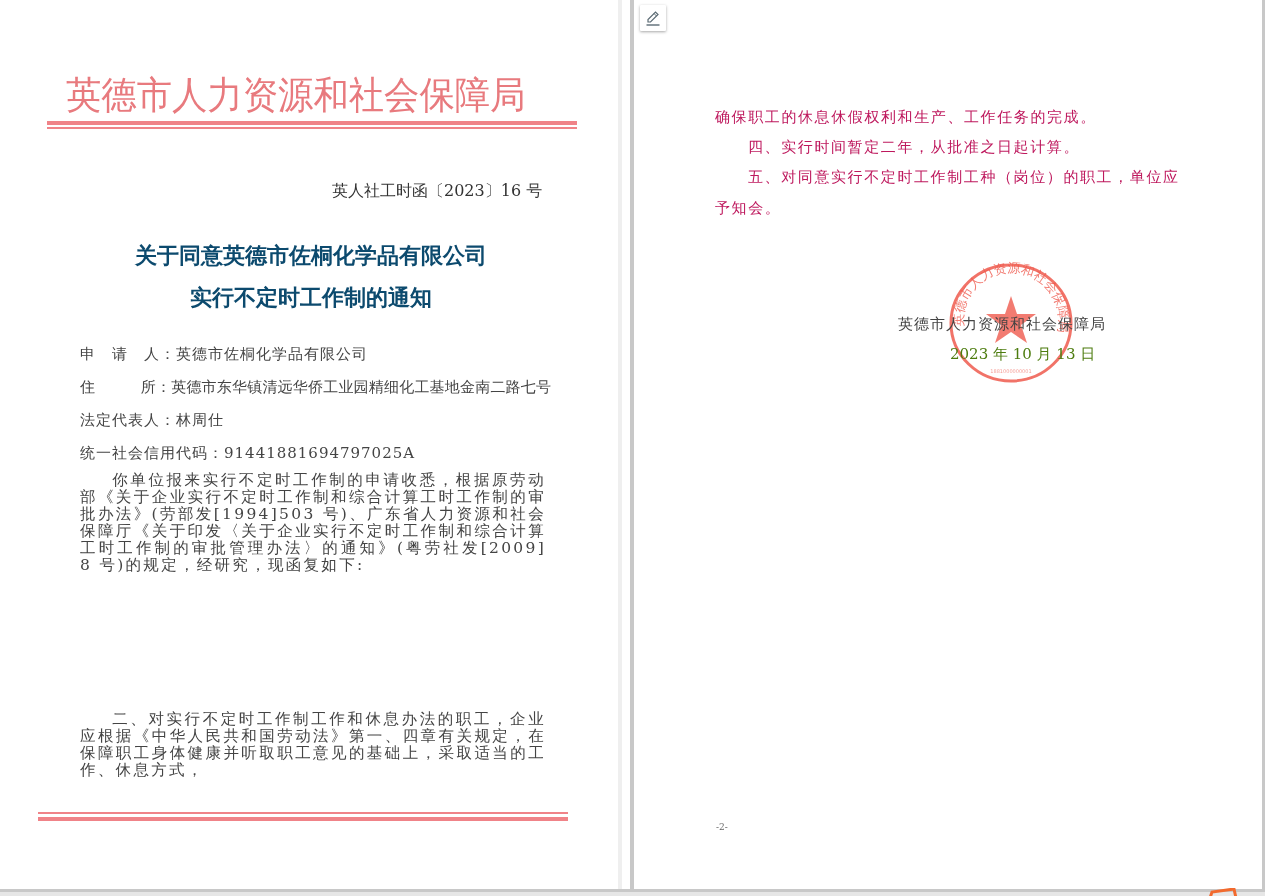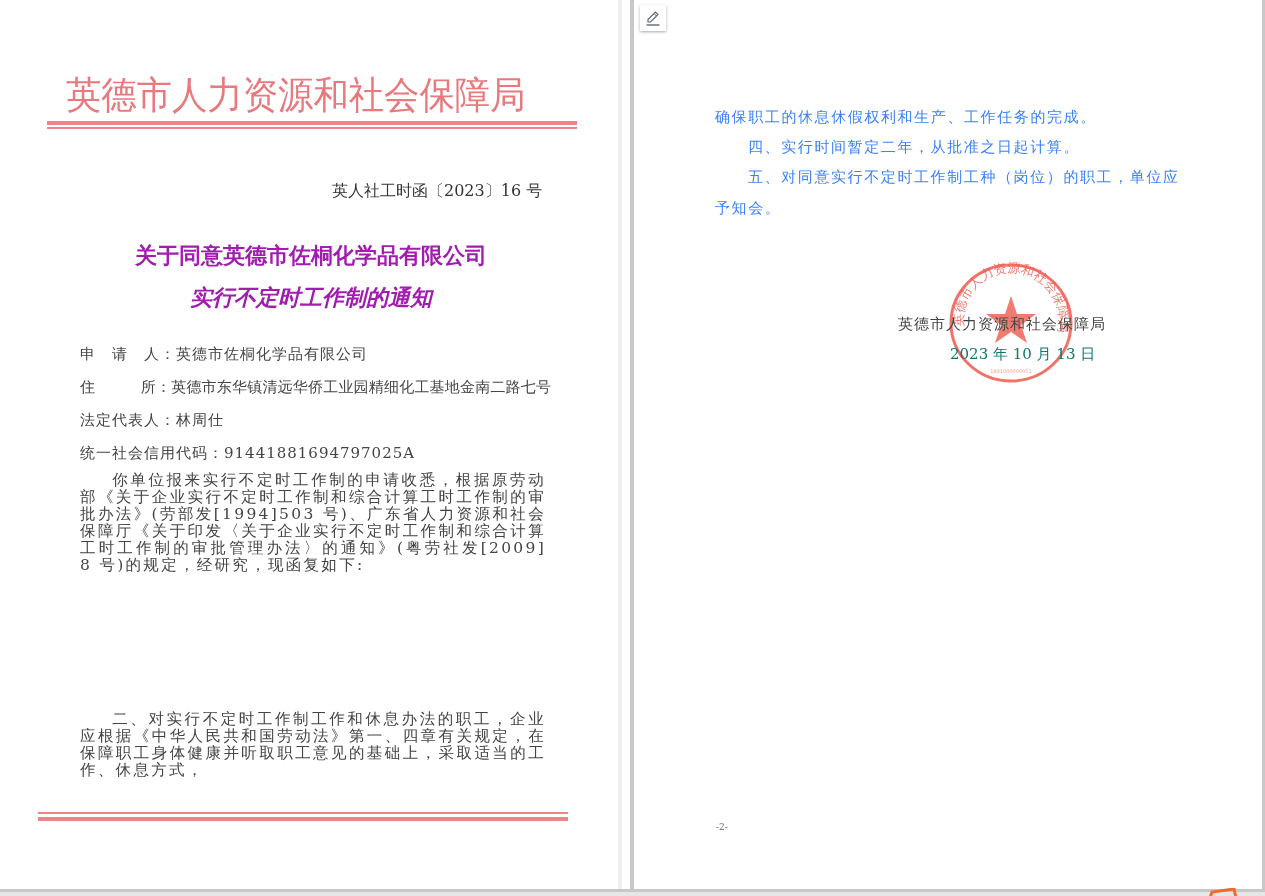--- a/index.html
+++ b/index.html
@@ -26,70 +26,70 @@
     font-family: "DejaVu Serif", "Liberation Serif", serif;
     font-size: 38px; color: #e87a7e; letter-spacing: 0px; white-space: nowrap;
     transform: scaleX(0.93); transform-origin: left top;
   }
   .red-line { position: absolute; background: #f08388; }
   .doc-number {
     position: absolute; left: 332px; top: 181px; font-size: 16px; color: #333; white-space: nowrap;
   }
   .doc-title {
     position: absolute; left: 0; width: 622px; text-align: center;
-    font-size: 22px; font-weight: bold; color: #a21caf; white-space: nowrap;
+    font-size: 22px; font-weight: bold; color: #0c4a6e; white-space: nowrap;
   }
   .field {
     position: absolute; left: 80px; font-size: 15px; color: #444; white-space: nowrap;
     letter-spacing: 1px;
   }
   .para {
     position: absolute; left: 80px; width: 466px; font-size: 15.5px; color: #444;
     line-height: 17px; letter-spacing: 2.3px; text-align: justify; text-align-last: left;
   }
   .para .indent { display: inline-block; width: 32px; }
 
   .edit-button {
     position: absolute; left: 640px; top: 5px; width: 26px; height: 26px;
     background: #fff; box-shadow: 0 1px 3px rgba(0,0,0,0.35); border-radius: 1px;
     display: flex; align-items: center; justify-content: center; cursor: pointer;
   }
   .rpara {
-    position: absolute; left: 715px; font-size: 15px; color: #3b82f6; white-space: nowrap;
+    position: absolute; left: 715px; font-size: 15px; color: #be185d; white-space: nowrap;
     letter-spacing: 1.6px;
   }
   .stamp {
     position: absolute; left: 946px; top: 260px; width: 130px; height: 126px;
   }
   .sign-org {
     position: absolute; left: 898px; top: 315px; font-size: 15px; color: #444; white-space: nowrap;
     letter-spacing: 1px;
   }
   .sign-date {
-    position: absolute; left: 950px; top: 345px; font-size: 15px; color: #0f766e; white-space: nowrap;
+    position: absolute; left: 950px; top: 345px; font-size: 15px; color: #4d7c0f; white-space: nowrap;
   }
   .page-num {
     position: absolute; left: 716px; top: 822px; font-size: 9px; color: #666;
   }
   .corner-mark {
     position: absolute; left: 1208px; top: 888px; width: 30px; height: 10px;
   }
 </style>
 </head>
 <body>
 
 <div class="page-left">
   <div class="org-title">英德市人力资源和社会保障局</div>
   <div class="red-line" style="left:47px;top:121px;width:530px;height:4px;"></div>
   <div class="red-line" style="left:47px;top:127px;width:530px;height:2px;"></div>
 
   <div class="doc-number">英人社工时函〔2023〕16 号</div>
 
   <div class="doc-title" style="top:241px;">关于同意英德市佐桐化学品有限公司</div>
-  <div class="doc-title" style="top:283px;font-style:italic;">实行不定时工作制的通知</div>
+  <div class="doc-title" style="top:283px;">实行不定时工作制的通知</div>
 
   <div class="field" style="top:345px;">
     <span>申　请　人：</span><span>英德市佐桐化学品有限公司</span>
   </div>
   <div class="field" style="top:378px;letter-spacing:0.2px;">
     <span>住　　　所：</span><span>英德市东华镇清远华侨工业园精细化工基地金南二路七号</span>
   </div>
   <div class="field" style="top:411px;">
     <span>法定代表人：</span><span>林周仕</span>
   </div>

